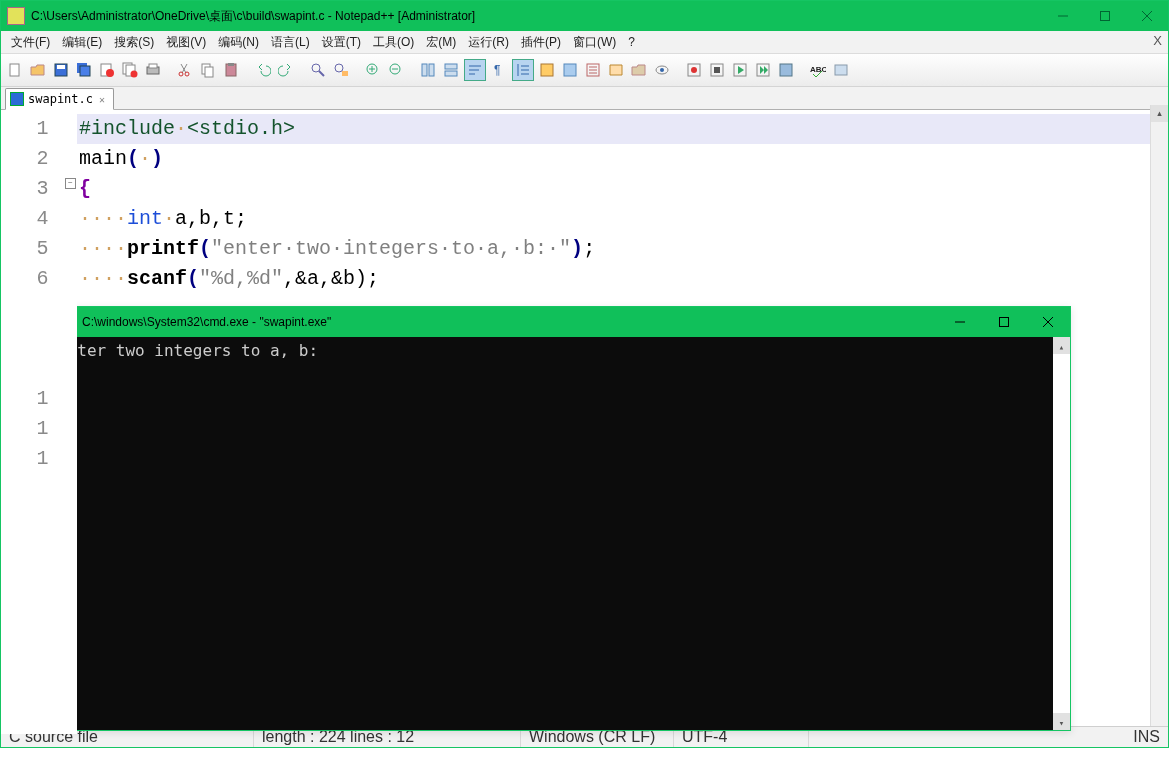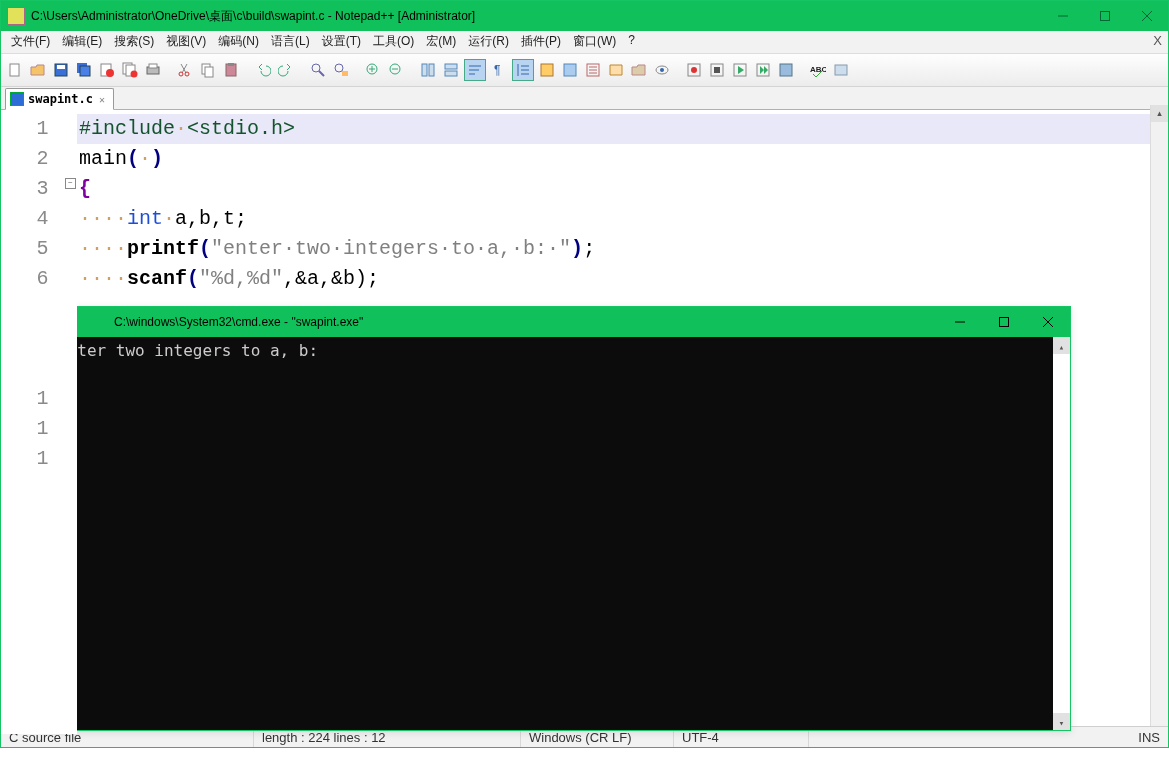--- a/index.html
+++ b/index.html
@@ -4,30 +4,30 @@
 <style>
   html, body { margin:0; padding:0; font-family: "Segoe UI", sans-serif; font-size:12px; background:#fff; }
   .app { position:relative; width:1169px; height:748px; overflow:hidden; box-sizing:border-box; border:1px solid #15c563; }
   
   .titlebar { height:30px; background:#10c05a; display:flex; align-items:center; color:#0a3; }
   .titlebar .icon { width:16px; height:16px; margin:0 6px; background:#e2e25a; border:1px solid #a68; }
   .titlebar .title { flex:1; color:#000; font-size:12px; }
   .titlebar .btn { width:42px; height:28px; display:flex; align-items:center; justify-content:center; color:#063; }
   .btn svg { width:12px; height:12px; }
   
-  .menubar { height:22px; background:#f2f2f2; border-bottom:1px solid #dcdcdc; display:flex; font-size:12px; padding:0 4px; color:#222; position:relative; }
+  .menubar { height:22px; background:#f2f2f2; border-bottom:1px solid #dcdcdc; display:flex; align-items:center; font-size:12px; padding:0 4px; color:#222; position:relative; }
   .menuitem { padding:2px 6px; }
   .menubar .mclose { position:absolute; right:6px; top:2px; font-size:13px; color:#555; }
   
   .toolbar { height:28px; background:linear-gradient(#fefefe,#ececec); border-bottom:1px solid #d4d4d4; display:flex; align-items:center; padding:2px 4px; gap:3px; }
   .tbtn { width:20px; height:20px; display:flex; align-items:center; justify-content:center; }
   .tsep { width:6px; }
   .tbtn svg { width:16px; height:16px; }
   
-  .tabbar { height:22px; background:#f2f2f2; border-bottom:1px solid #b0b0b0; display:flex; align-items:flex-end; padding-left:4px;font-weight:bold; }
+  .tabbar { height:22px; background:#f2f2f2; border-bottom:1px solid #b0b0b0; display:flex; align-items:flex-end; padding-left:4px; }
   .tab { height:20px; padding:0 6px 0 4px; border:1px solid #9a9a9a; border-bottom:1px solid #fff; background:#fff; display:flex; align-items:center; gap:4px; font-family:Consolas, monospace; font-size:12px; border-radius:2px 2px 0 0; position:relative; top:1px; }
   .tab .save-ic { width:12px; height:12px; background:#2b6cd6; border:1px solid #0a3; }
   .tab .close-ic { width:10px; height:10px; display:flex; align-items:center; justify-content:center; background:#fff; color:#888; font-size:10px; }
   
   .editor { position:relative; height:calc(100% - 30px - 22px - 28px - 22px - 20px); display:flex; font-family:Consolas, "Courier New", monospace; font-size:20px; line-height:30px; }
   .gutter { width:62px; text-align:right; color:#8a8a8a; background:#fff; border-right:0; padding:4px 14px 0 0; box-sizing:border-box; letter-spacing:.5px; }
   .foldcol { width:14px; background:#fff; position:relative; }
   .foldcol .fm { position:absolute; left:2px; top:68px; width:9px; height:9px; border:1px solid #888; background:#fff; font-size:8px; line-height:8px; text-align:center; color:#666; }
   .code { flex:1; white-space:pre; padding:4px 0 0 2px; color:#000; }
   .code .ws { color:#d0a060; }
@@ -35,28 +35,28 @@
   .code .pp { color:#14532d; }
   .code .st { color:#808080; }
   .code .fn { font-weight:bold; }
   .code .op { color:#000080; font-weight:bold; }
   .code .br { color:#8000a0; font-weight:bold; }
   .hl-line { position:absolute; left:76px; right:18px; top:4px; height:30px; background:#e8e8f8; z-index:0; }
   .code, .gutter, .foldcol { z-index:1; }
   .vscroll { position:absolute; right:0; top:104px; bottom:21px; width:17px; background:#f1f1f1; border-left:1px solid #dcdcdc; }
   .vscroll .up, .vscroll .down { height:17px; background:#e1e1e1; font-size:9px; text-align:center; line-height:17px; color:#555; }
   
-  .statusbar { position:absolute; bottom:0; left:0; right:0; height:20px; background:#f2f2f2; border-top:1px solid #cfcfcf; display:flex; align-items:center; font-size:13px; color:#333; }
+  .statusbar { position:absolute; bottom:0; left:0; right:0; height:20px; background:#f2f2f2; border-top:1px solid #cfcfcf; display:flex; align-items:center; font-size:16px; color:#333; }
   .statusbar .cell { padding:0 8px; height:100%; display:flex; align-items:center; border-left:1px solid #d8d8d8; }
   .statusbar .cell:first-child { border-left:none; }
   
   .cmd { position:absolute; left:50px; top:305px; width:1018px; height:423px; border:1px solid #15c563; background:#0c0c0c; box-shadow:0 2px 8px rgba(0,0,0,.1); }
   .cmd .cmdtitle { height:30px; background:#10c05a; display:flex; align-items:center; }
   .cmdtitle .cic { width:18px; height:14px; margin:0 6px; background:#000; color:#fff; font:9px/14px monospace; text-align:center; }
-  .cmdtitle .ctxt { flex:1; color:#000; font-size:12px;margin-left:32px; }
+  .cmdtitle .ctxt { flex:1; color:#000; font-size:12px; }
   .cmdtitle .btn { width:44px; height:28px; display:flex; align-items:center; justify-content:center; color:#000; }
   .cmdbody { position:relative; height:calc(100% - 30px); display:flex; background:#0c0c0c; color:#ccc; font:16px/20px Consolas, monospace; }
   .cmdtext { flex:1; padding:4px 6px; white-space:pre; }
   .cmd .cscroll { width:17px; background:#f1f1f1; display:flex; flex-direction:column; }
   .cscroll .cgrip { height:17px; background:#e1e1e1; text-align:center; font-size:9px; color:#555; }
   .cscroll .ctrack { flex:1; background:#fff; }
 </style>
 </head>
 <body>
 

